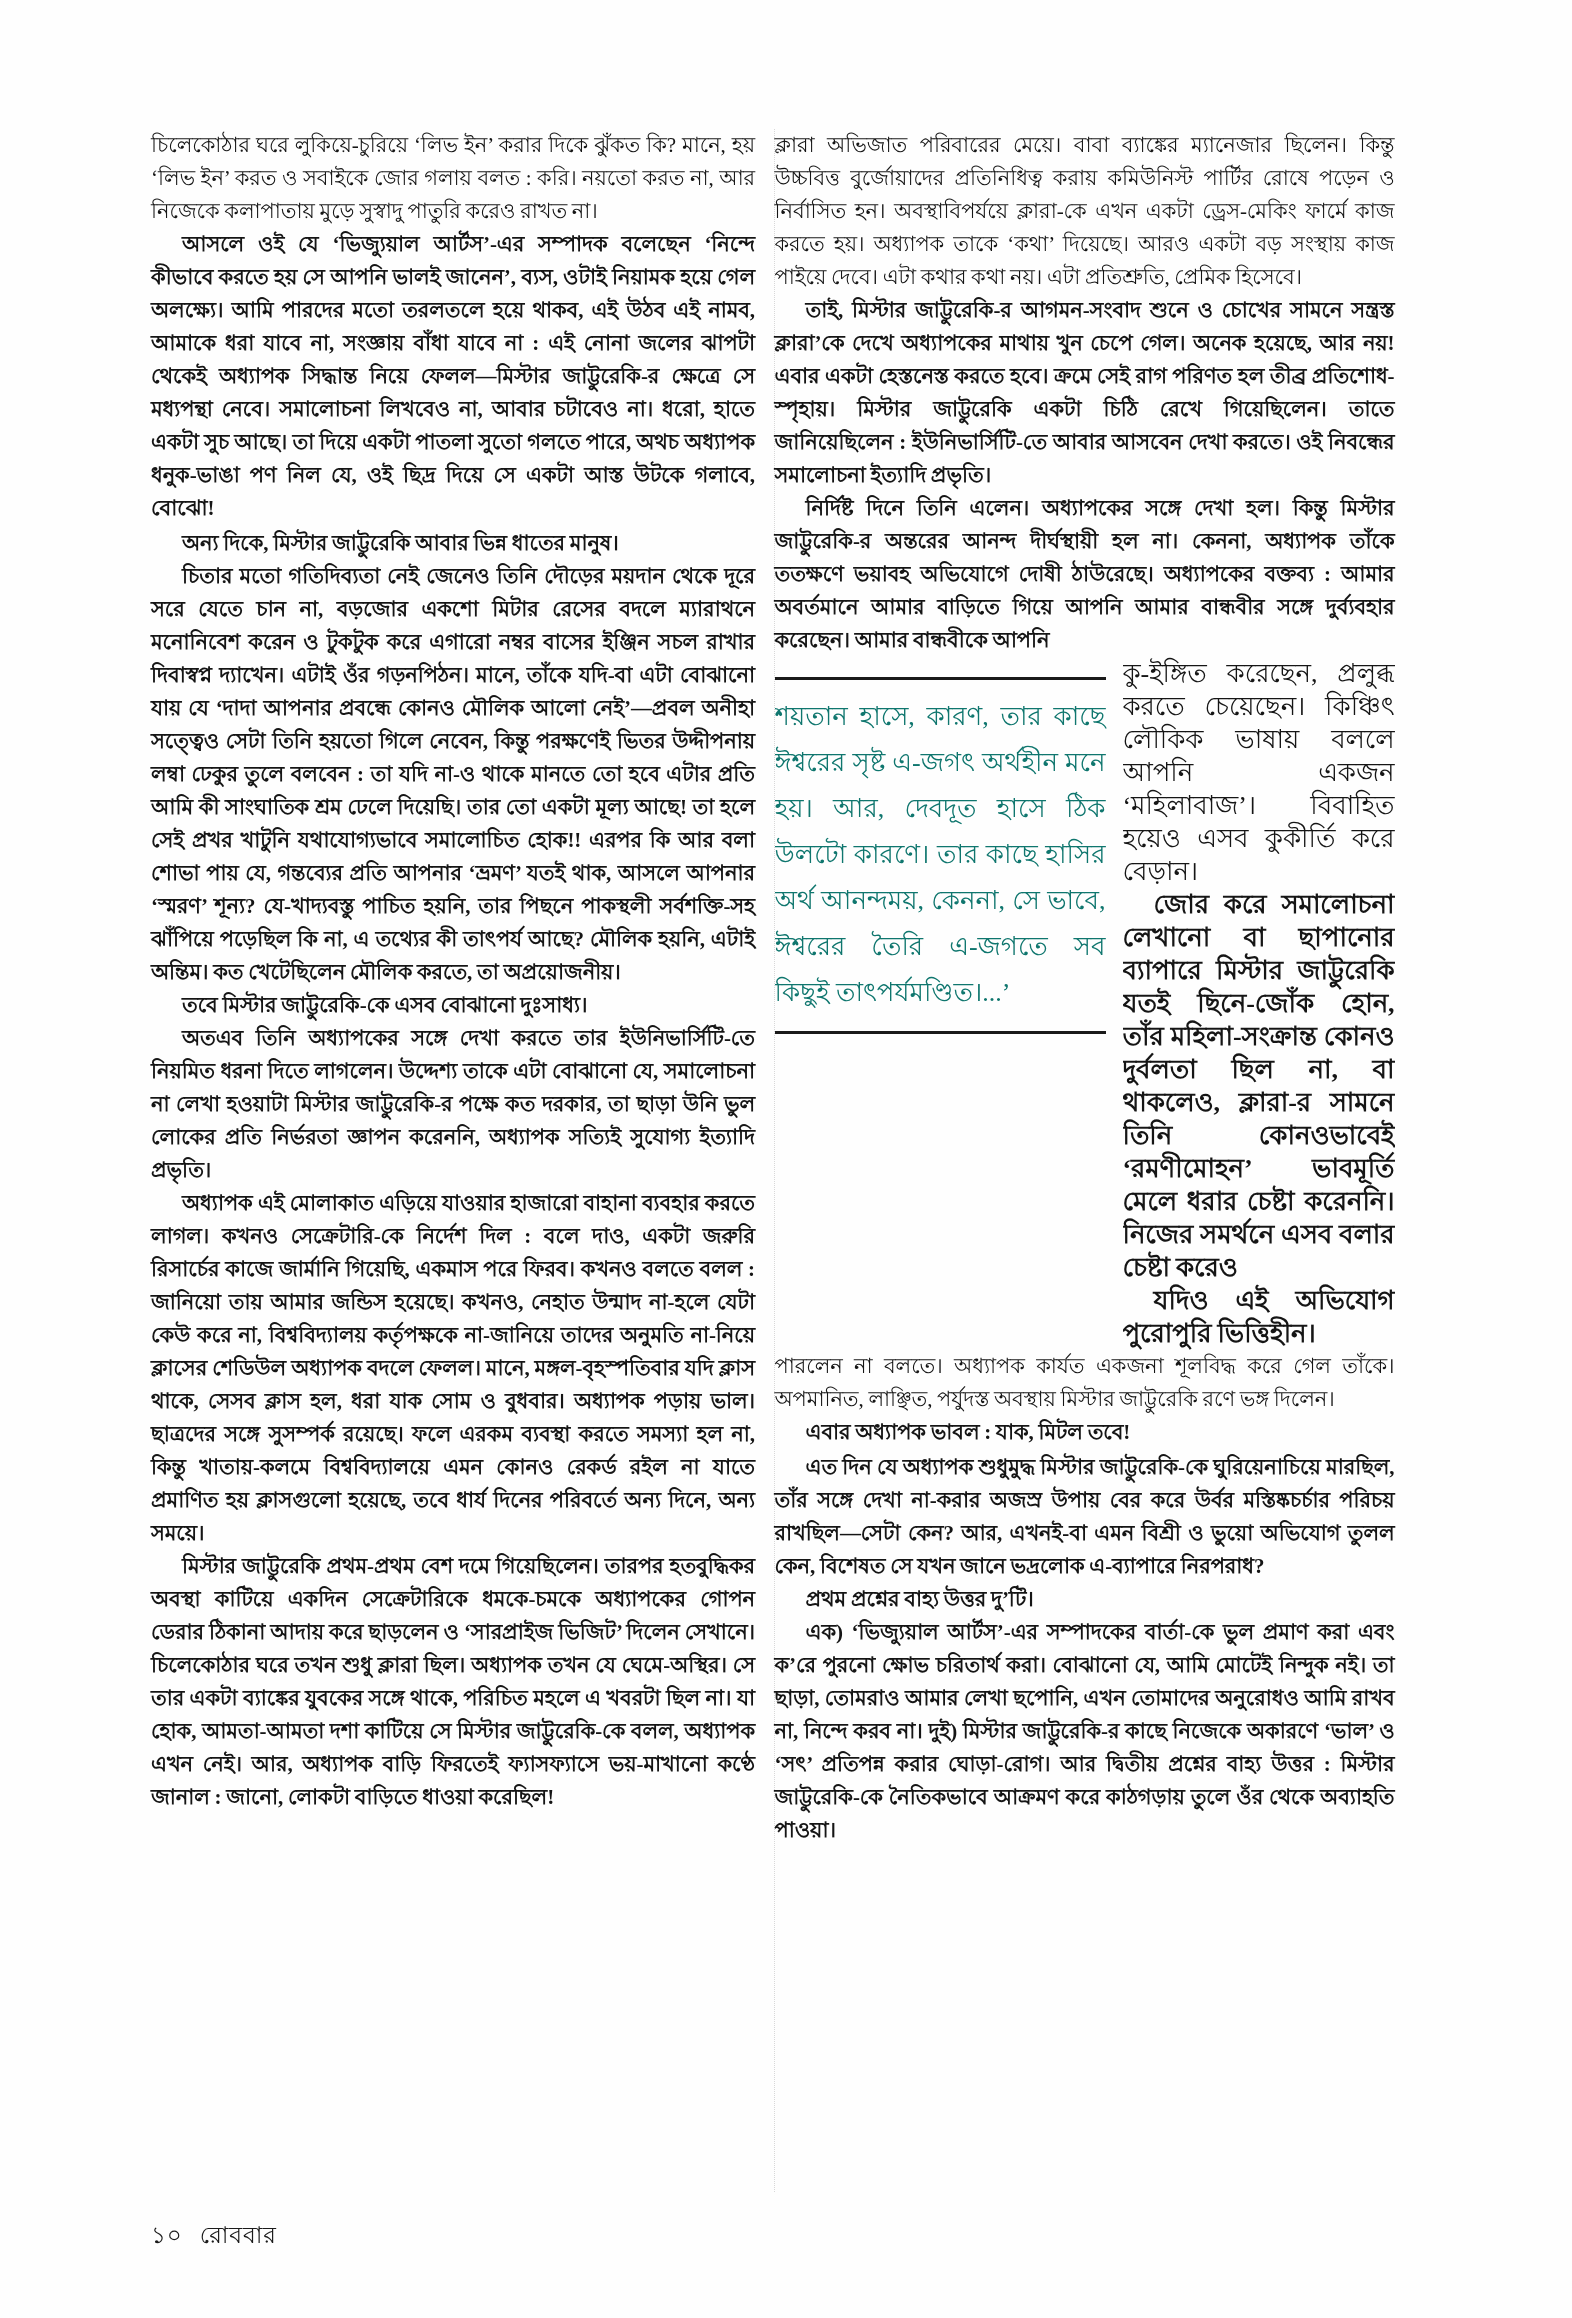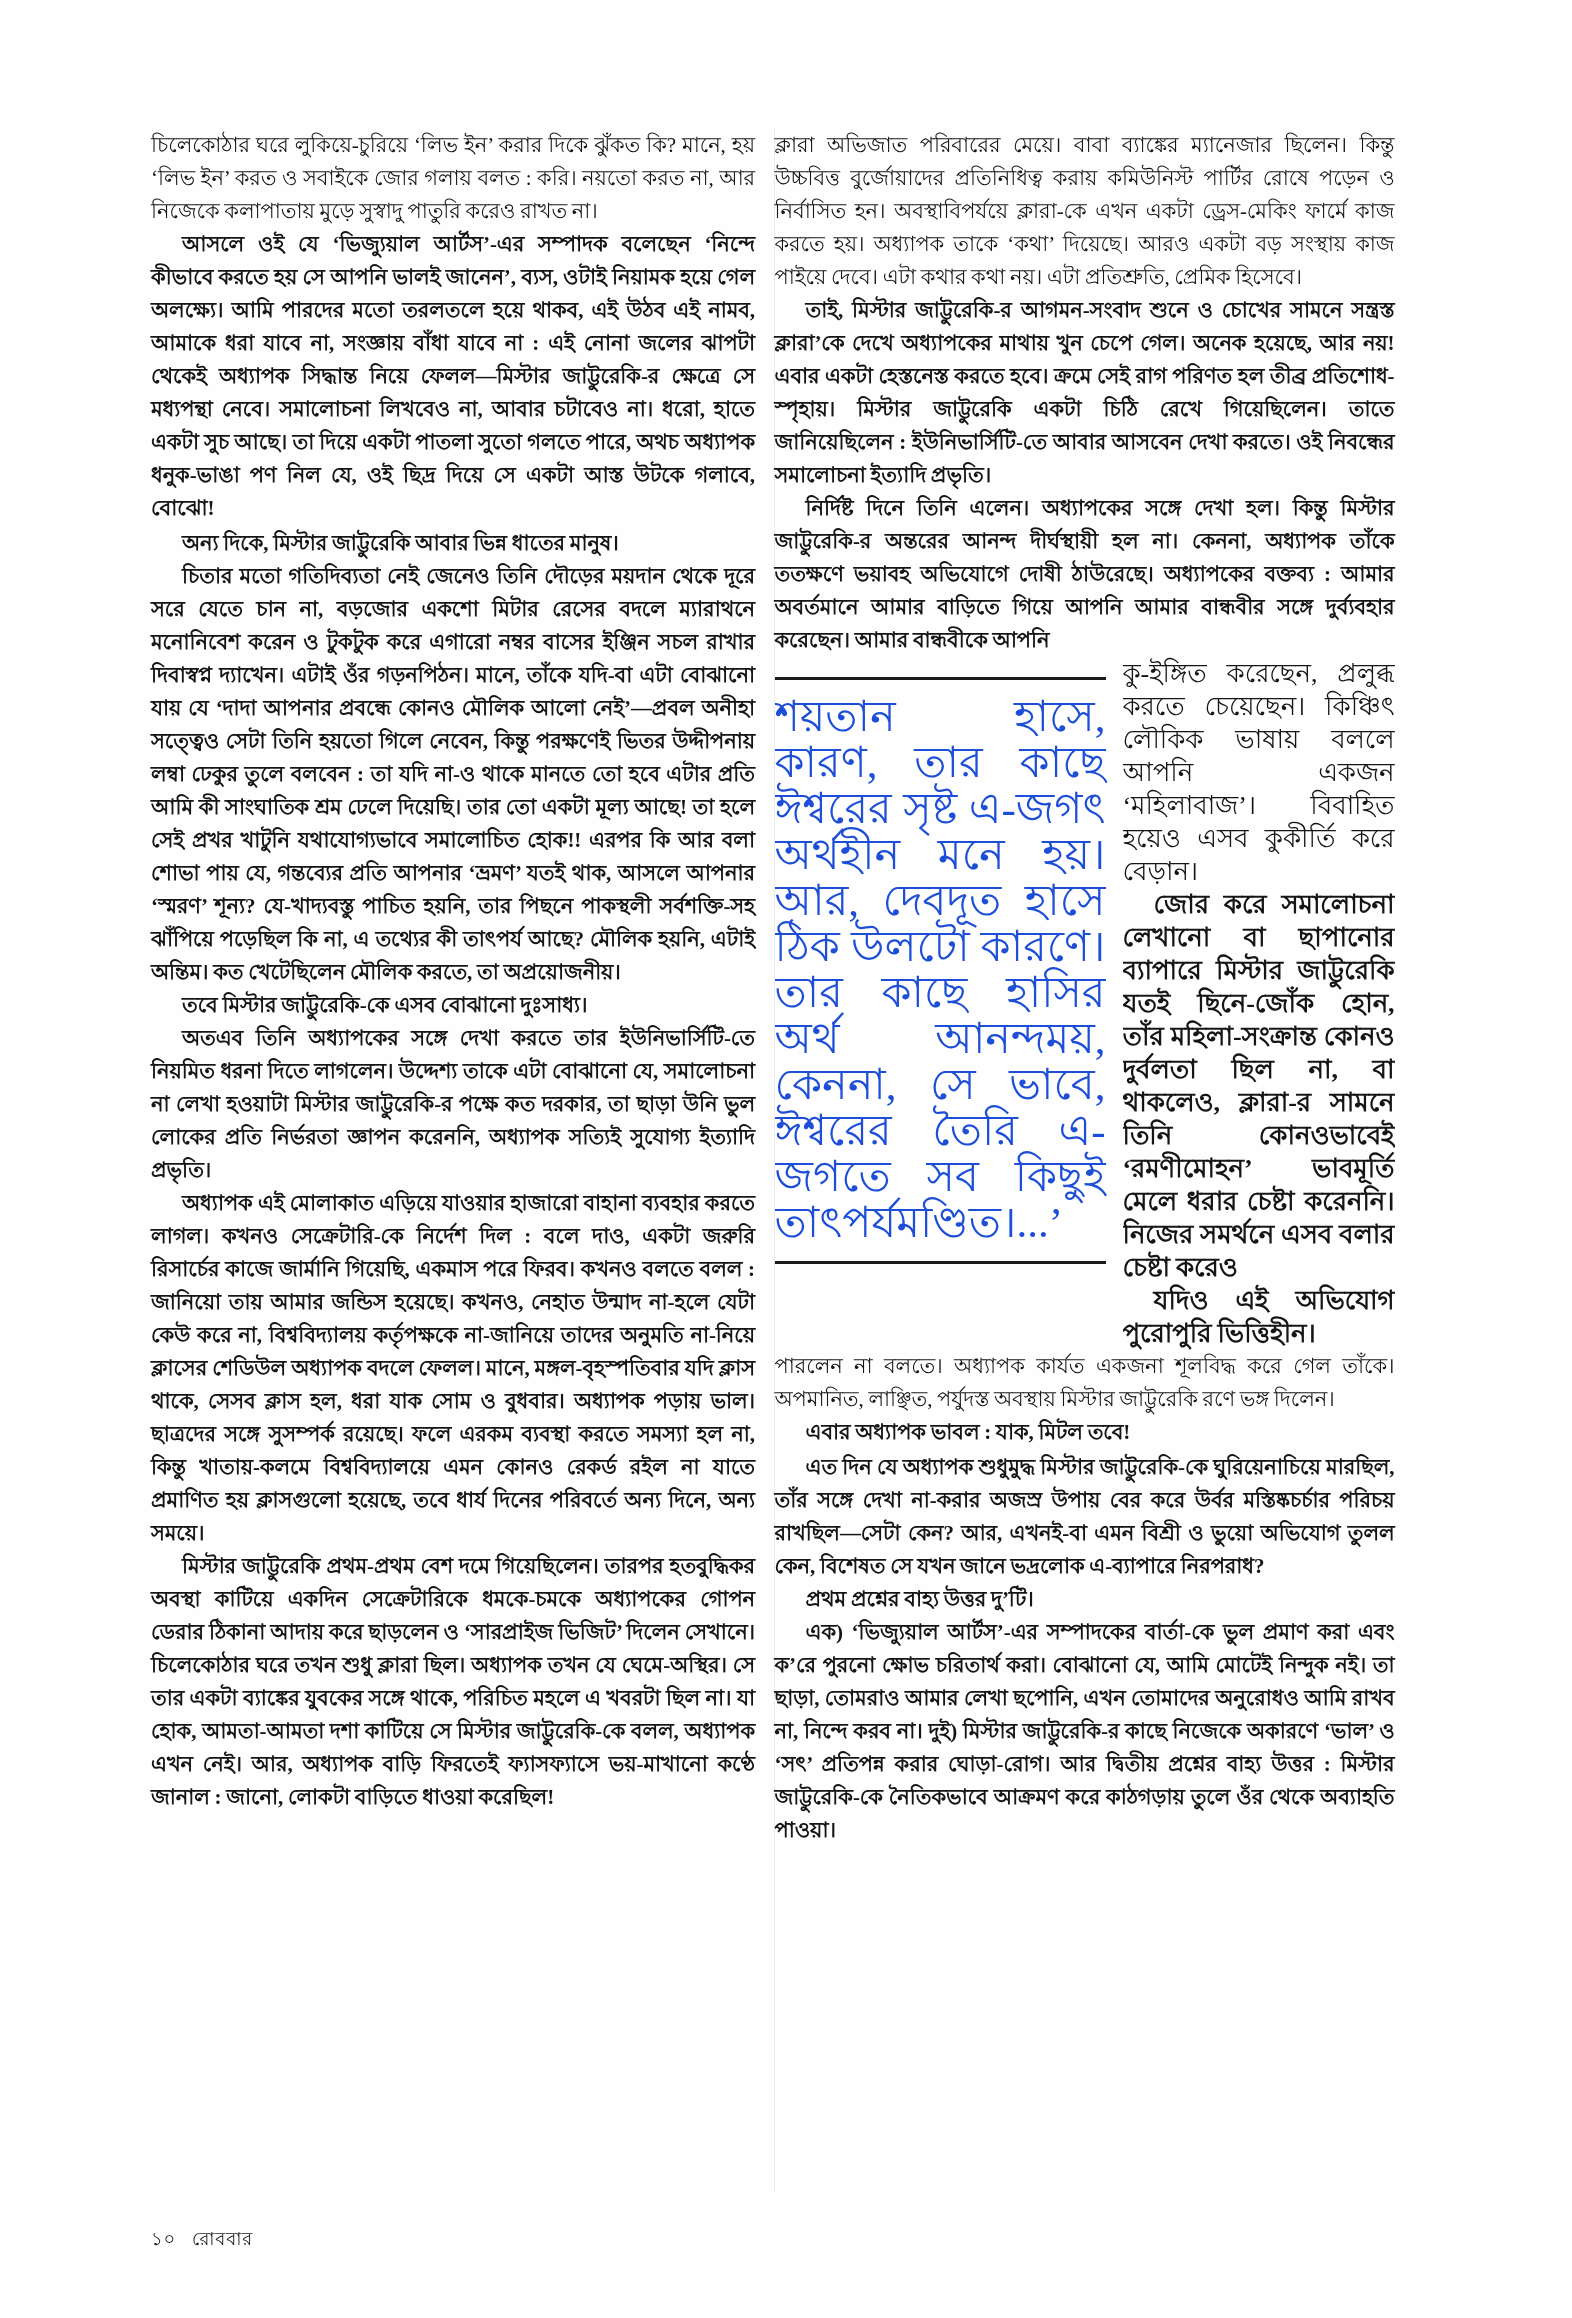--- a/index.html
+++ b/index.html
@@ -62,45 +62,45 @@
     margin: 20px 0 14px 0;
     border-top: 3.1px solid #1a1a1a;
     border-bottom: 3.1px solid #1a1a1a;
     padding: 14px 0 15.4px 0;
     width: 331px;
     float: left;
     margin-right: 17px;
   }
   .pullquote .pq-text {
     font-family: "Liberation Serif", serif;
-    font-size: 43px;
+    font-size: 26px;
     line-height: 46px;
     font-weight: 400;
     letter-spacing: 0px;
-    color: #1d4ed8;
+    color: #0f766e;
     text-align: justify;
   }
 
   .wrapwrap { overflow: hidden; }
 
   .sidecol {
     overflow: hidden;
   }
   .sidecol p {
     text-align: justify;
     font-size: 26px;
     line-height: 33px;
   }
 
   
   .footer {
     position: absolute;
     left: 151px;
     bottom: 63px;
-    font-size: 18px;
+    font-size: 23px;
     letter-spacing: 0.8px;
     color: #1a1a1a;
   }
   .footer .pno { margin-right: 10.8px; }
 </style>
 </head>
 <body>
 
 <div class="page">
 

